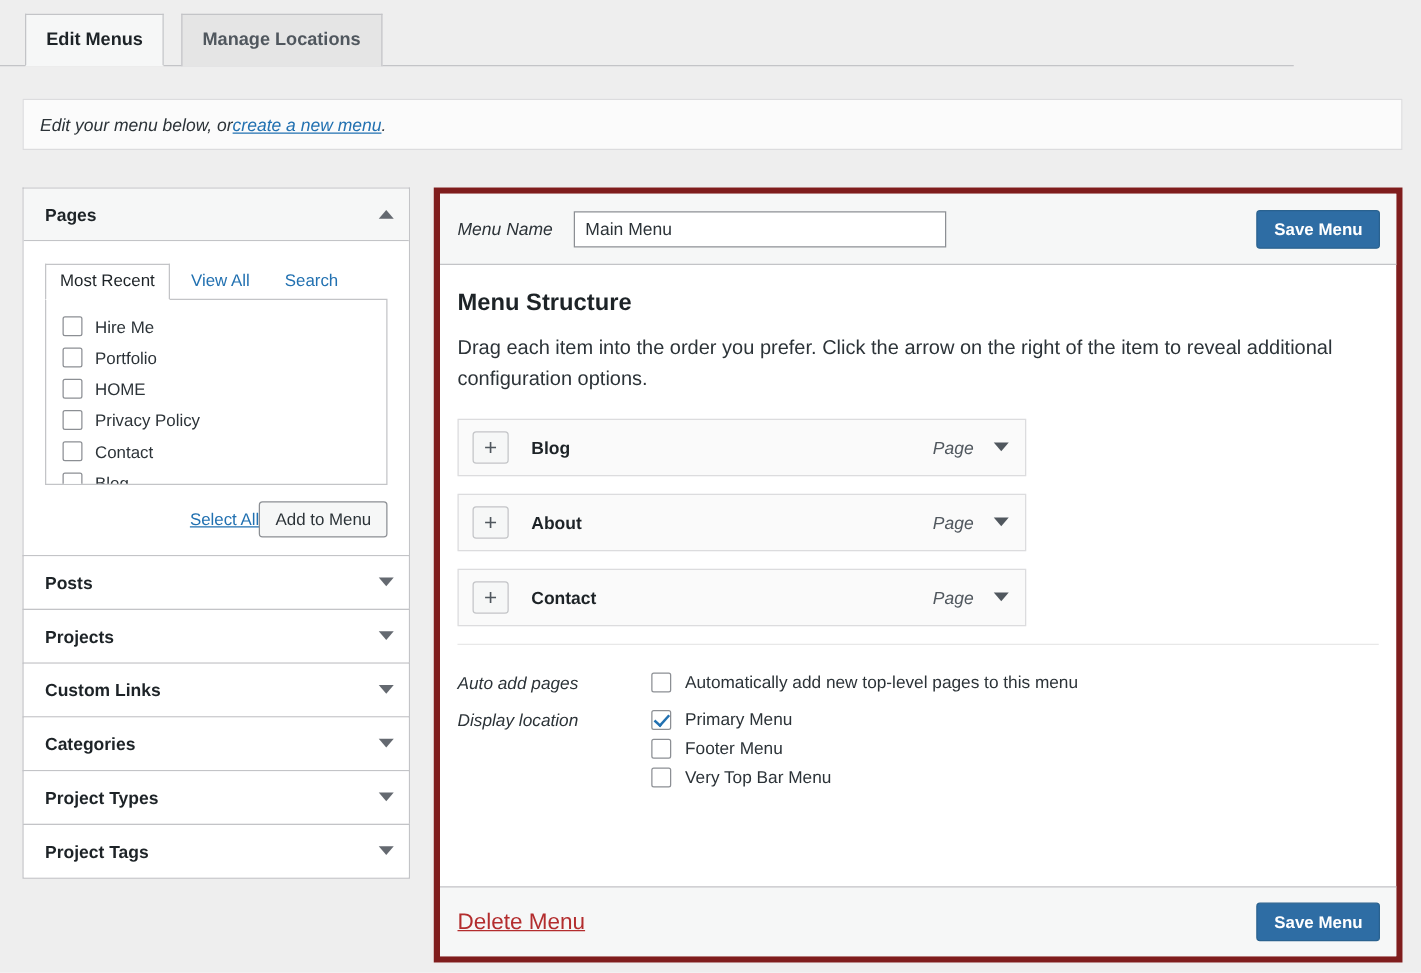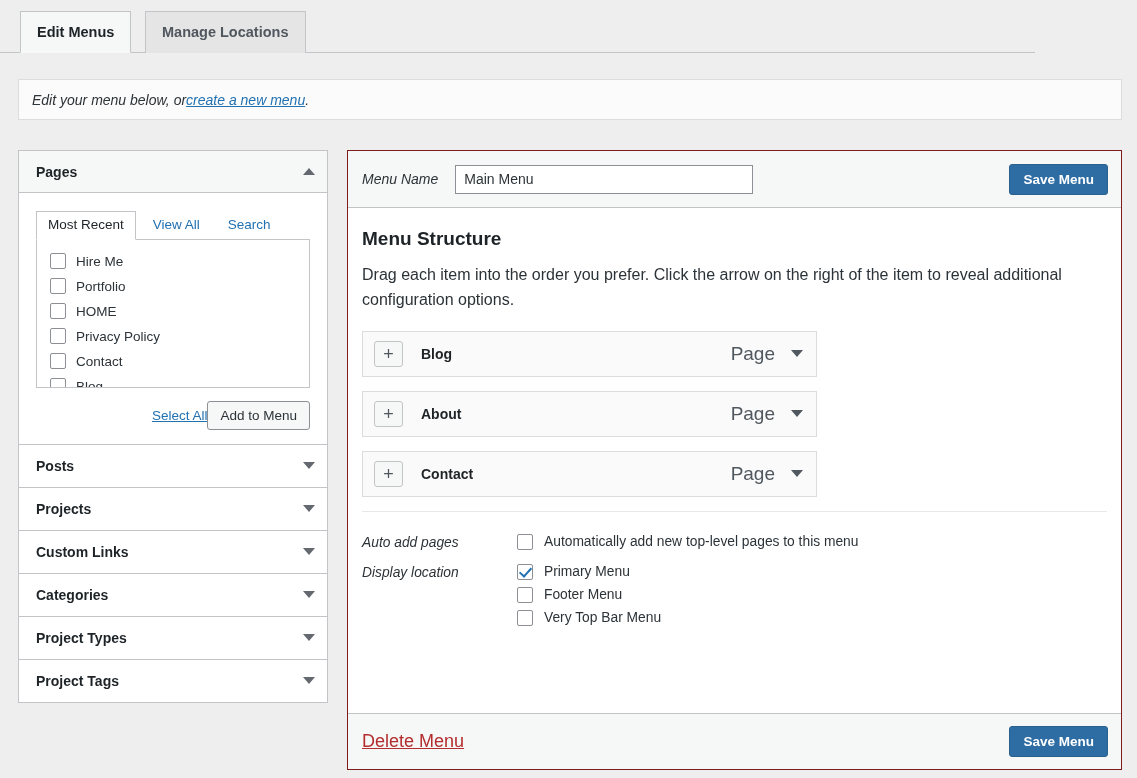--- a/index.html
+++ b/index.html
@@ -191,21 +191,21 @@
     cursor: pointer;
     font-family: inherit;
   }
 
   
   .main {
     position: absolute;
     left: 347px; top: 150px;
     width: 775px; height: 620px;
     background: #fff;
-    border: 1px solid #7f1d1d;
+    border: 5px solid #7f1d1d;
     display: flex;
     flex-direction: column;
   }
   .main-head {
     height: 57px;
     background: #f6f7f7;
     border-bottom: 1px solid #c3c4c7;
     display: flex;
     align-items: center;
     padding: 0 13px 0 14px;
@@ -288,23 +288,24 @@
     margin-right: 18px;
     flex: none;
   }
   .mi-title {
     font-size: 14px;
     font-weight: bold;
     color: #1d2327;
   }
   .mi-type {
     margin-left: auto;
-    font-size: 19px;
+    font-size: 14px;
     color: #50575e;
     margin-right: 16px;
+    font-style: italic;
   }
   .mi-caret {
     width: 0; height: 0;
     border-left: 6px solid transparent;
     border-right: 6px solid transparent;
     border-top: 7px solid #50575e;
     flex: none;
     cursor: pointer;
   }
 

